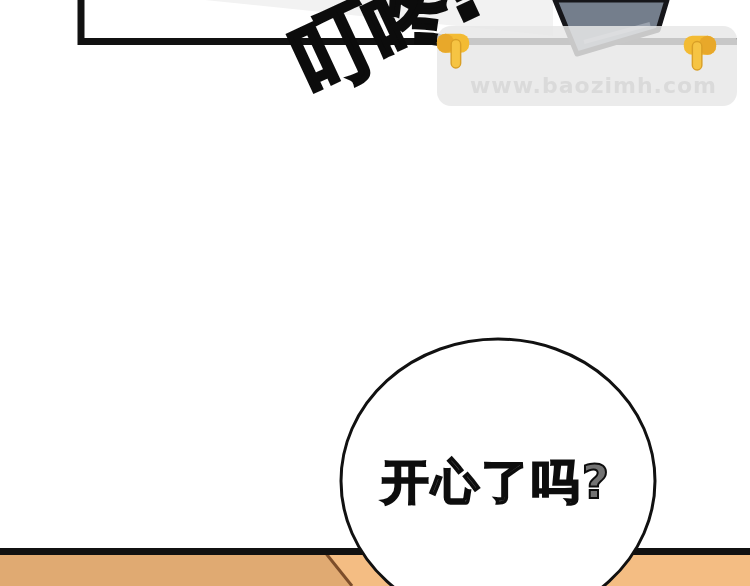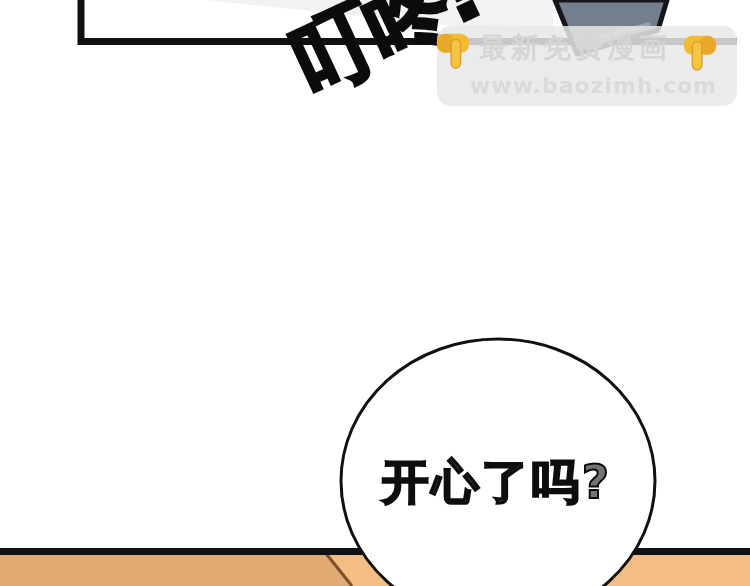--- a/index.html
+++ b/index.html
@@ -110,20 +110,19 @@
   </svg>
 
   <div class="sfx">叮咚!</div>
 
   <div class="bubble-text">开心了吗?</div>
 
   <div class="watermark">
     <svg class="hand hand-left" viewBox="0 0 40 44">
       <use href="#hand-down"></use>
     </svg>
-    <div class="wm-line1">最新免费漫画</div>
     <svg class="hand hand-right" viewBox="0 0 40 44">
       <use href="#hand-down"></use>
     </svg>
     <div class="wm-line2">www.baozimh.com</div>
   </div>
 
 </div>
 
 </body></html>

